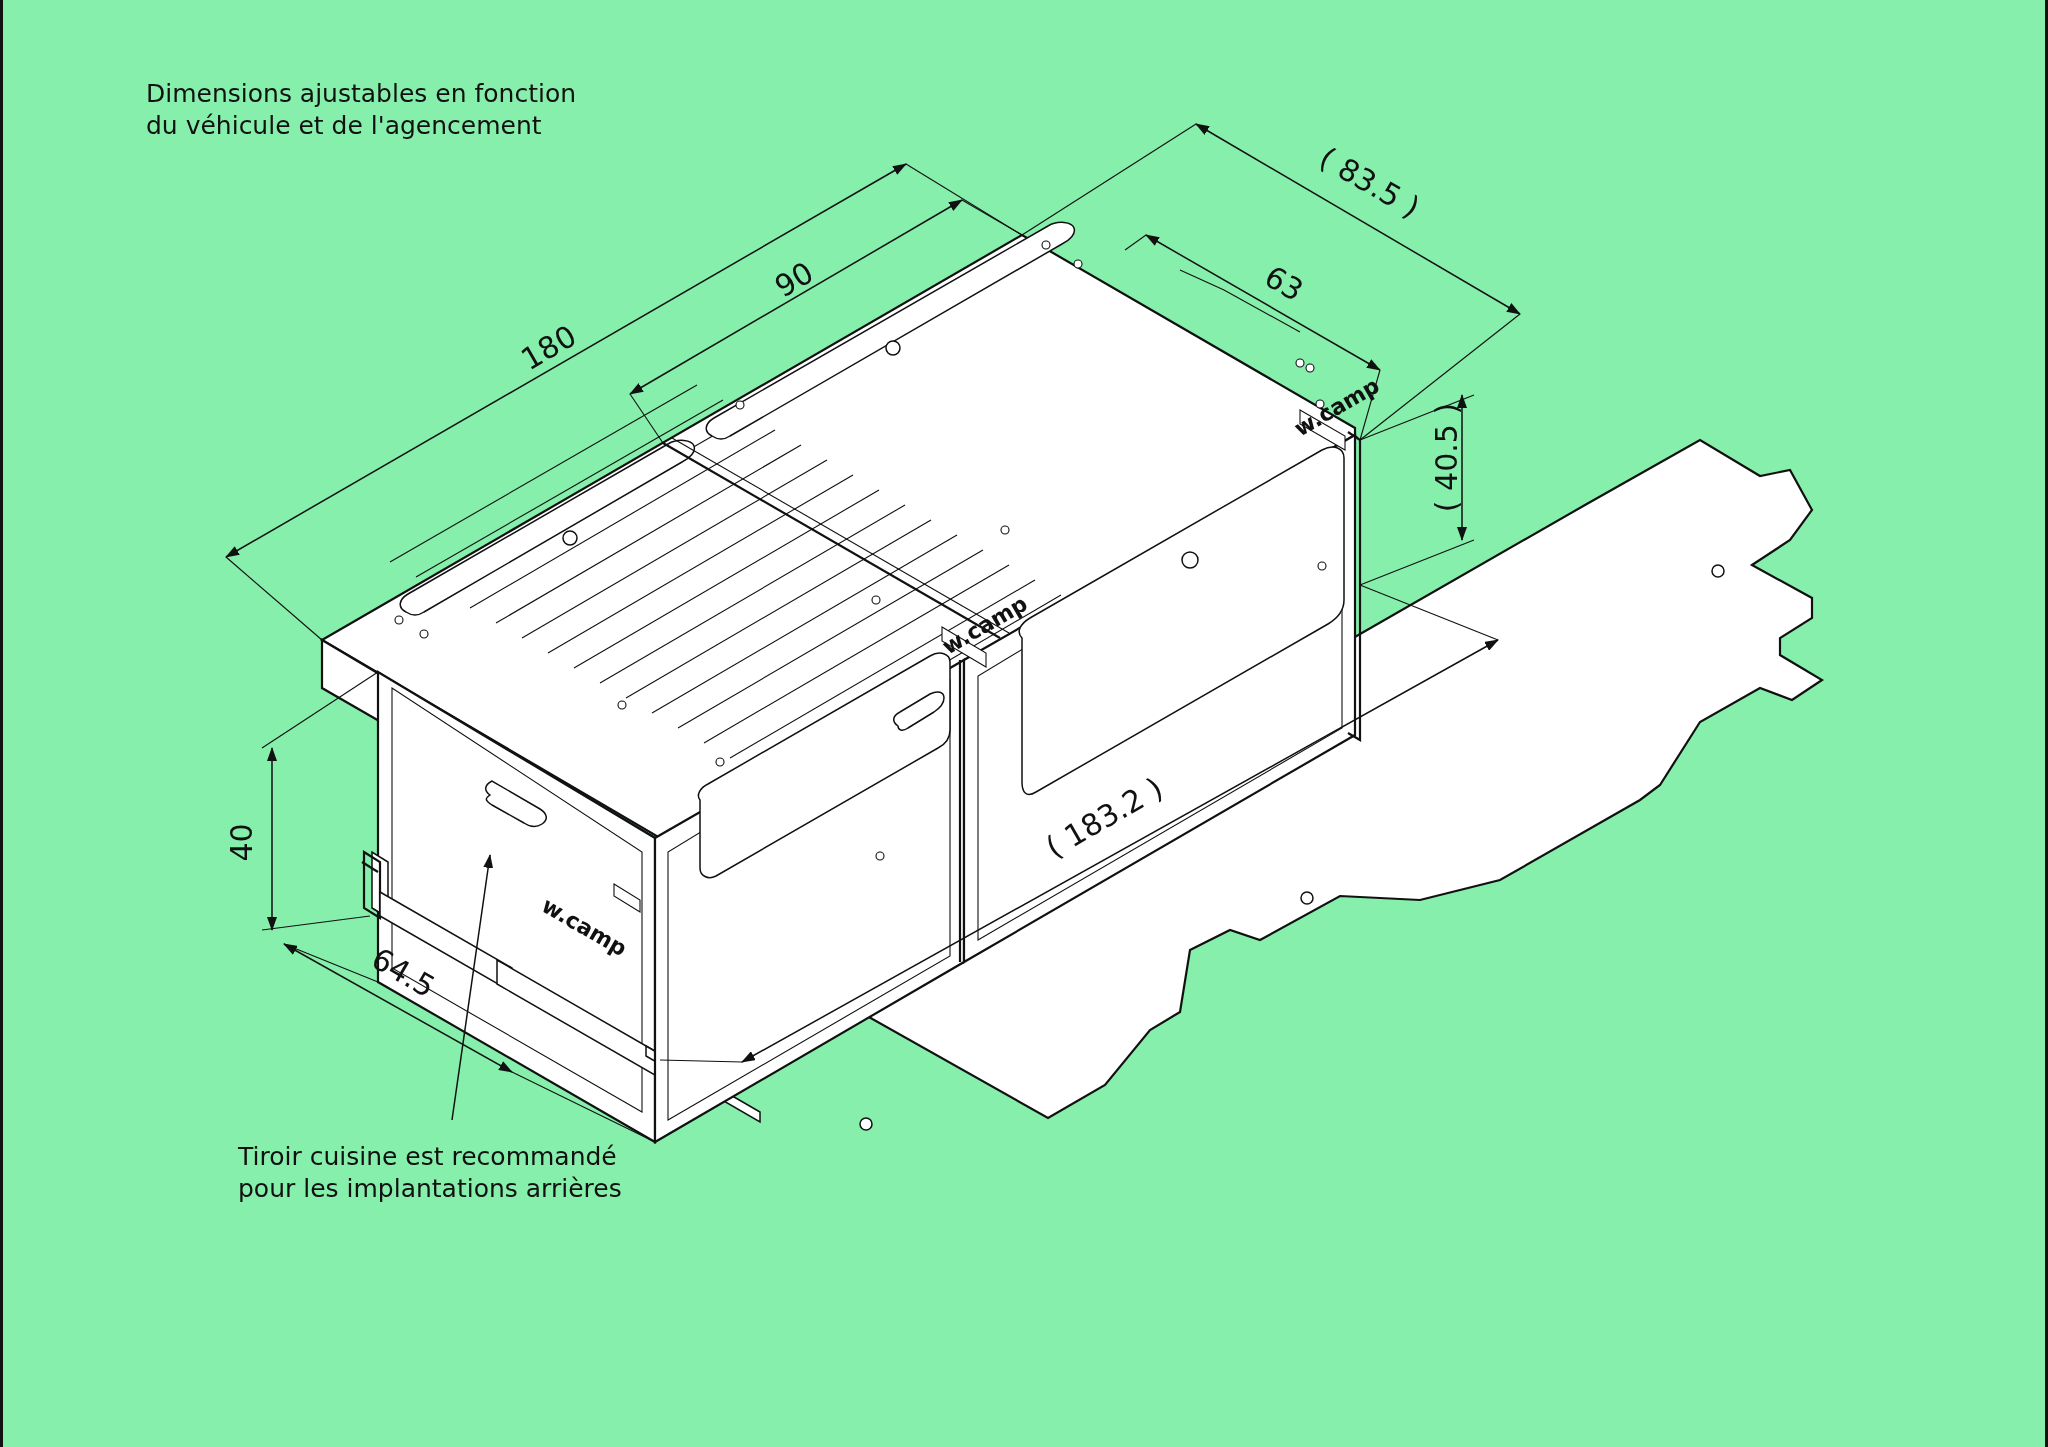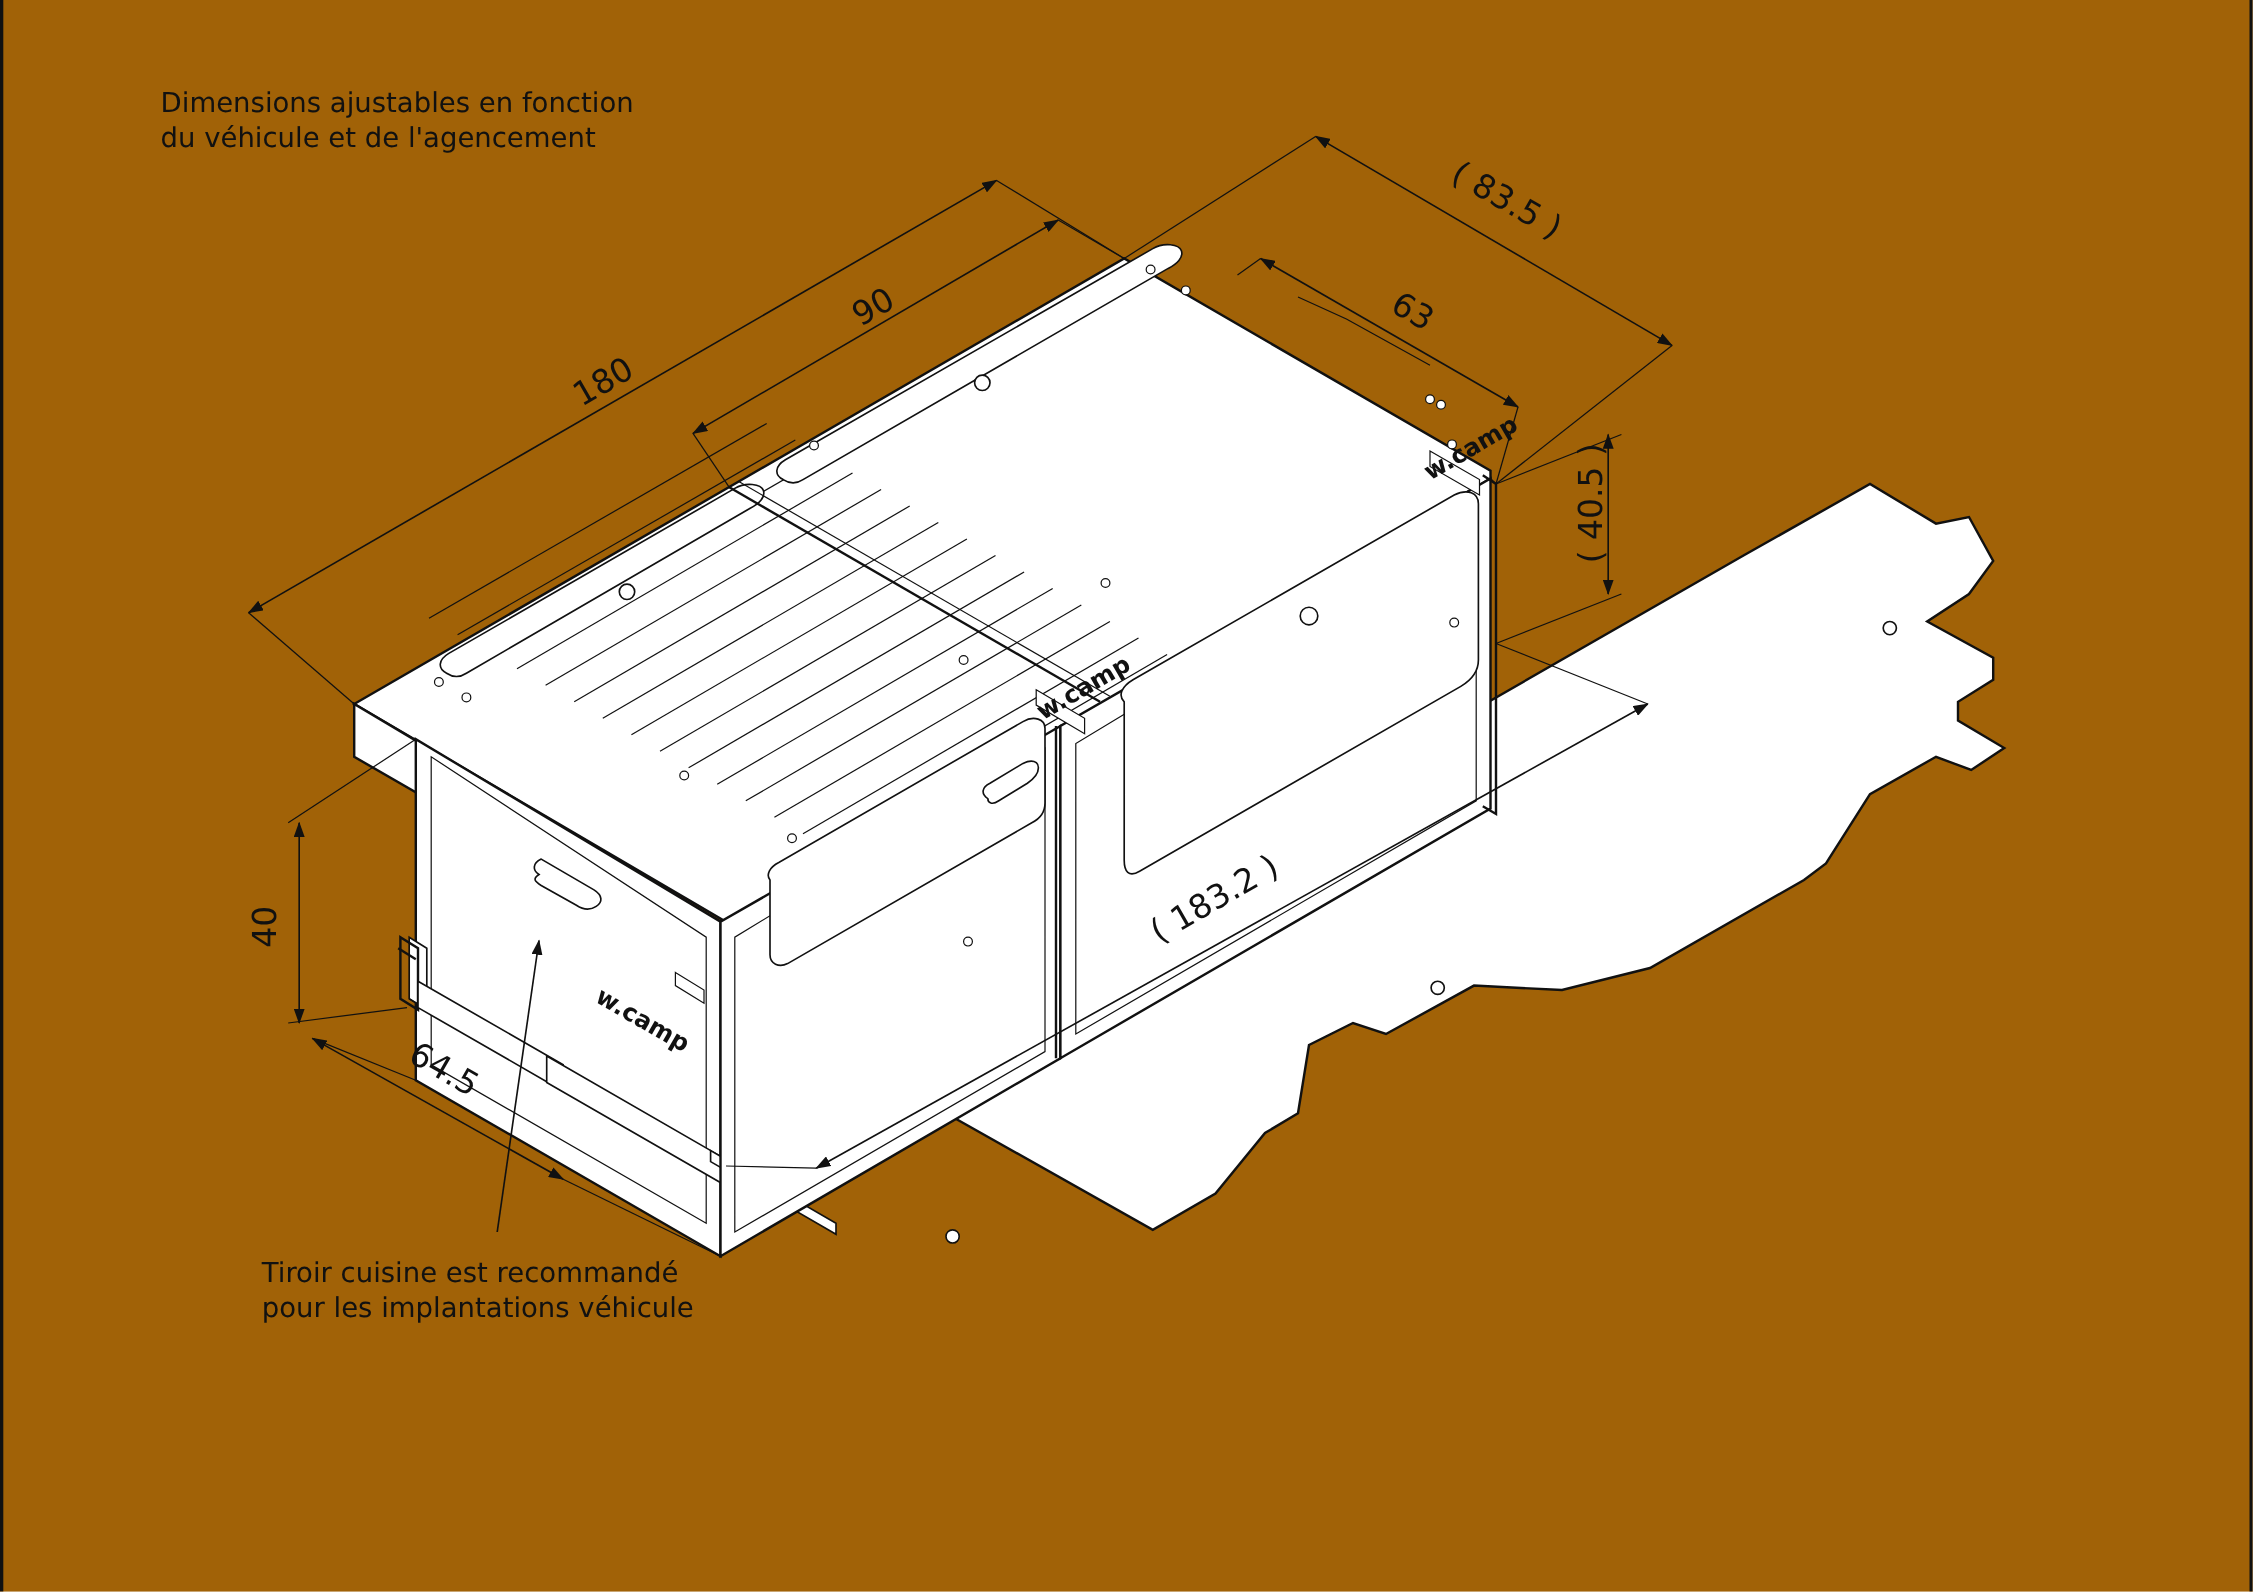--- a/index.html
+++ b/index.html
@@ -8,21 +8,21 @@
     background: #ffffff;
   }
   body {
     font-family: "DejaVu Sans", sans-serif;
     color: #111111;
   }
   #sheet {
     position: relative;
     width: 2048px;
     height: 1447px;
-    background: #a16207;
+    background: #86efac;
     overflow: hidden;
   }
   #frame {
     position: absolute;
     left: 0; top: 0;
     width: 2048px;
     height: 1447px;
     border-left: 3px solid #111;
     border-right: 3px solid #111;
     box-sizing: border-box;
@@ -80,21 +80,21 @@
 <body>
 
 <div id="sheet">
 
   <div id="frame"></div>
 
   <div class="note" id="note-top">Dimensions ajustables en fonction
 du véhicule et de l'agencement</div>
 
   <div class="note" id="note-bottom">Tiroir cuisine est recommandé
-pour les implantations véhicule</div>
+pour les implantations arrières</div>
 
 
   <svg class="overlay" viewBox="0 0 2048 1447">
 
     <defs>
       <marker id="ah" markerWidth="14" markerHeight="10" refX="13" refY="5" orient="auto" markerUnits="userSpaceOnUse">
         <path d="M0,0 L14,5 L0,10 z" class="arrowhead"></path>
       </marker>
       <marker id="ah2" markerWidth="14" markerHeight="10" refX="1" refY="5" orient="auto" markerUnits="userSpaceOnUse">
         <path d="M14,0 L0,5 L14,10 z" class="arrowhead"></path>

